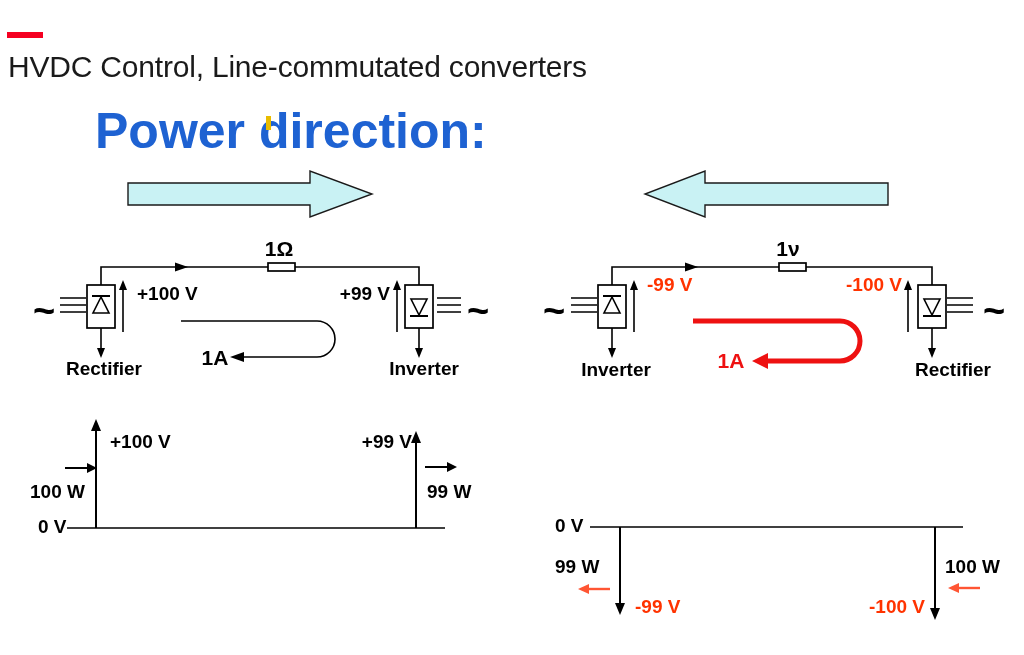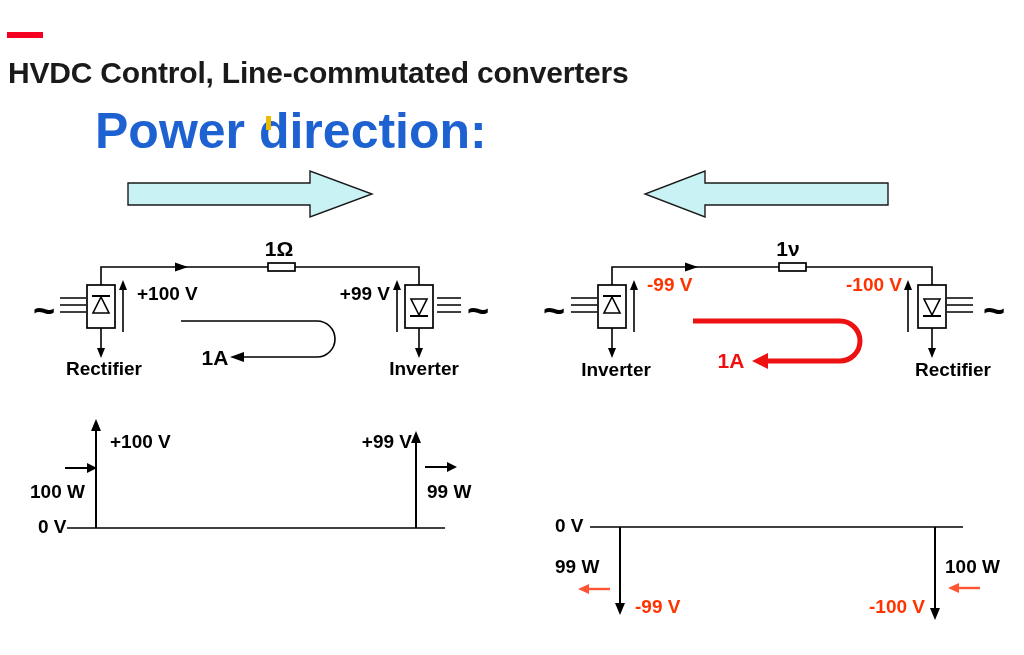--- a/index.html
+++ b/index.html
@@ -5,22 +5,22 @@
   :root{
     --accent-blue:#1E62D2; --arrow-cyan:#C9F2F4; --red-text:#FF3300;
     --red-loop:#EE1111; --arrow-orange:#FF5533; --brand-red:#F50021; --cursor-yellow:#E8BC00;
   }
   *{box-sizing:border-box}
   html,body{margin:0;padding:0;background:#fff}
   .slide{position:relative;width:1024px;height:655px;background:#fff;overflow:hidden;
          font-family:"Liberation Sans",sans-serif;}
   .abs{position:absolute}
   .brand-dash{position:absolute;left:7px;top:32px;width:36px;height:6px;background:var(--brand-red,#F50021)}
-  .title{position:absolute;left:8px;top:56px;margin:0;font-size:30px;line-height:1.1;
-         font-weight:700;color:#1a1a1a;letter-spacing:-0.2px;white-space:nowrap}
+  .title{position:absolute;left:8px;top:50px;margin:0;font-size:30px;line-height:1.1;
+         font-weight:400;color:#1a1a1a;letter-spacing:-0.2px;white-space:nowrap}
   .heading{position:absolute;top:102px;font-size:50px;font-weight:700;color:var(--accent-blue,#1E62D2);
            text-align:center;white-space:nowrap}
   .hl{left:95px;width:320px}
   .hr{left:610px;width:312px}
   .cursor{position:absolute;left:266px;top:116px;width:5px;height:14px;background:var(--cursor-yellow,#E8BC00);z-index:3}
   svg{overflow:visible}
   .cyan{fill:var(--arrow-cyan,#C9F2F4);stroke:#1a1a1a;stroke-width:1.4}
   .wire{stroke:#000;stroke-width:1.6;fill:none}
   .wire2{stroke:#000;stroke-width:2;fill:none}
   .fillk{fill:#000;stroke:none}

